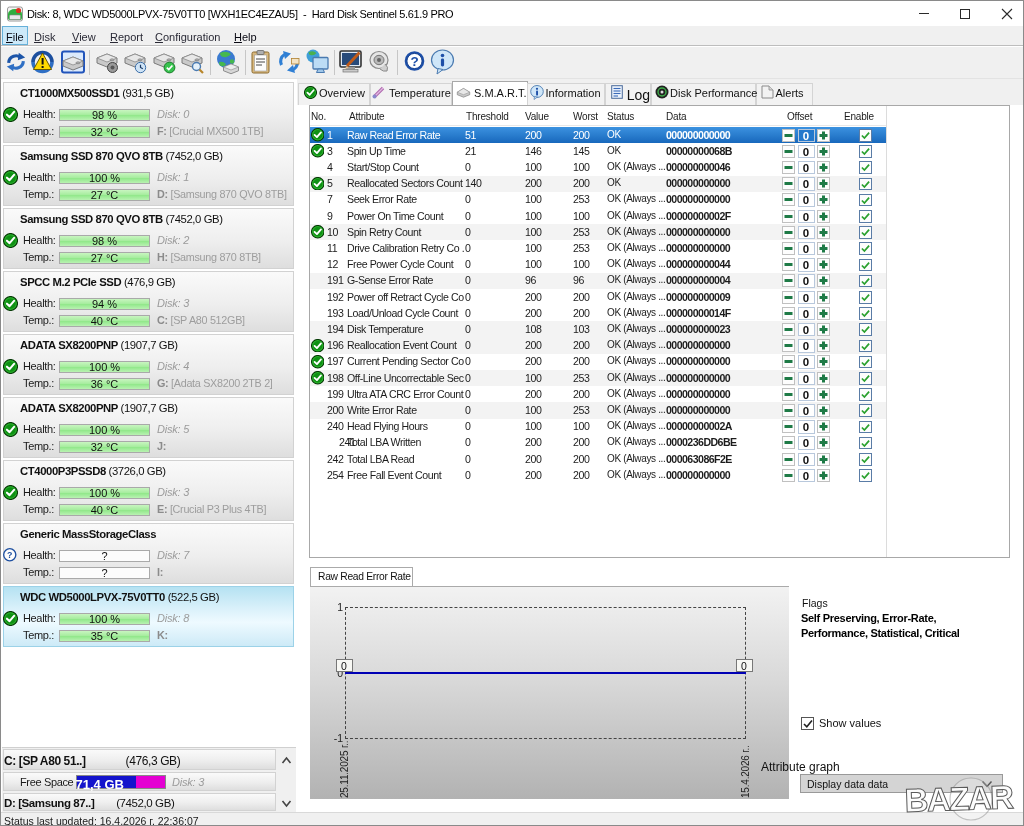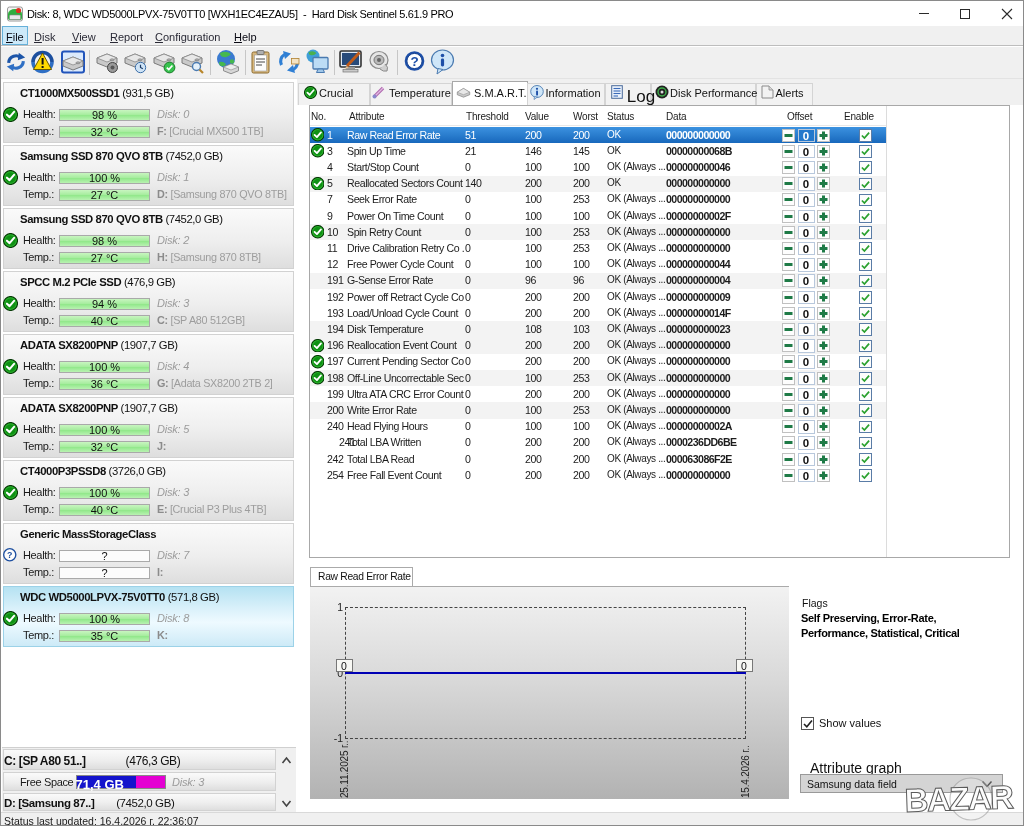--- a/index.html
+++ b/index.html
@@ -267,21 +267,21 @@
     <circle cx="8" cy="8" r="7.2" fill="#fdfdfd" stroke="#1d4fa0" stroke-width="1.6"></circle>
     <text x="8" y="12" font-size="10.5" font-weight="bold" fill="#1d4fa0" text-anchor="middle" font-family="Liberation Sans">?</text>
   </svg>
 <div class="a lbl" style="left:22px;top:548px">Health:</div>
 <div class="a bar q" style="left:58px;top:549px;width:91px;height:12px;line-height:11px">?</div>
 <div class="a disklab" style="left:156px;top:548px">Disk: 7</div>
 <div class="a lbl" style="left:22px;top:565px">Temp.:</div>
 <div class="a bar q" style="left:58px;top:566px;width:91px;height:12px;line-height:11px">?</div>
 <div class="a drv" style="left:156px;top:565px"><b>I:</b></div>
 <div class="a ent sel" style="left:2px;top:585px;width:291px;height:61px"></div>
-<div class="a etitle" style="left:19px;top:590px">WDC WD5000LPVX-75V0TT0 <span>(571,8 GB)</span></div>
+<div class="a etitle" style="left:19px;top:590px">WDC WD5000LPVX-75V0TT0 <span>(522,5 GB)</span></div>
 <svg class="a" style="left:2px;top:610px" width="15" height="15" viewBox="0 0 16 16">
     <circle cx="8" cy="8" r="7.3" fill="#0f9014" stroke="#053a05" stroke-width="1.5"></circle>
     <circle cx="8" cy="8" r="6.2" fill="none" stroke="#36c536" stroke-width="1.2" opacity="0.7"></circle>
     <path d="M4.2 8.2 L7 10.8 L11.8 5.2" fill="none" stroke="#fff" stroke-width="2.2" stroke-linecap="round" stroke-linejoin="round"></path>
   </svg>
 <div class="a lbl" style="left:22px;top:611px">Health:</div>
 <div class="a bar" style="left:58px;top:612px;width:91px;height:12px;line-height:11px">100 %</div>
 <div class="a disklab" style="left:156px;top:611px">Disk: 8</div>
 <div class="a lbl" style="left:22px;top:628px">Temp.:</div>
 <div class="a bar" style="left:58px;top:629px;width:91px;height:12px;line-height:11px">35 °C</div>
@@ -342,25 +342,25 @@
   </svg>
 <svg class="a" style="left:654px;top:84px" width="14" height="14" viewBox="0 0 14 14">
     <circle cx="7" cy="7" r="6.5" fill="#222"></circle>
     <circle cx="7" cy="7" r="4" fill="none" stroke="#3fae4a" stroke-width="1.4"></circle>
     <circle cx="7" cy="7" r="1.5" fill="#ddd"></circle>
   </svg>
 <svg class="a" style="left:760px;top:84px" width="13" height="14" viewBox="0 0 13 14">
     <path d="M1 1 L8 1 L12 5 L12 13 L1 13 Z" fill="#f2f2f2" stroke="#8a8a8a" stroke-width="1"></path>
     <path d="M8 1 L8 5 L12 5" fill="#d9d9d9" stroke="#8a8a8a" stroke-width="0.8"></path>
   </svg>
-<div class="a" style="left:318px;top:86px;font-size:11px;color:#111">Crucial</div>
+<div class="a" style="left:318px;top:86px;font-size:11px;color:#111">Overview</div>
 <div class="a" style="left:388px;top:86px;font-size:11px;color:#111">Temperature</div>
 <div class="a" style="left:473px;top:86px;font-size:11px;color:#111">S.M.A.R.T.</div>
 <div class="a" style="left:544.5px;top:86px;font-size:11px;color:#111">Information</div>
-<div class="a" style="left:625.8px;top:86px;font-size:17px;color:#111">Log</div>
+<div class="a" style="left:625.8px;top:86px;font-size:14px;color:#111">Log</div>
 <div class="a" style="left:669px;top:86px;font-size:11px;color:#111">Disk Performance</div>
 <div class="a" style="left:774.5px;top:86px;font-size:11px;color:#111">Alerts</div>
 <div class="a" style="left:308px;top:104px;width:701px;height:453px;background:#fff;border:1px solid #a8a8a8"></div>
 <div class="a" style="left:885px;top:105px;width:1px;height:451px;background:#dcdcdc"></div>
 <div class="a th" style="left:310px;top:110px">No.</div>
 <div class="a th" style="left:348px;top:110px">Attribute</div>
 <div class="a th" style="left:465px;top:110px">Threshold</div>
 <div class="a th" style="left:524px;top:110px">Value</div>
 <div class="a th" style="left:572px;top:110px">Worst</div>
 <div class="a th" style="left:606px;top:110px">Status</div>
@@ -865,23 +865,23 @@
 <div class="a" style="left:338px;top:797px;font-size:10px;color:#222;transform-origin:0 0;transform:rotate(-90deg);white-space:nowrap;letter-spacing:-0.2px">25.11.2025 г..</div>
 <div class="a" style="left:738.5px;top:797px;font-size:10px;color:#222;transform-origin:0 0;transform:rotate(-90deg);white-space:nowrap;letter-spacing:-0.2px">15.4.2026 г..</div>
 <div class="a" style="left:801px;top:596px;font-size:10.5px;color:#111">Flags</div>
 <div class="a" style="left:800px;top:611px;font-size:11px;font-weight:bold;letter-spacing:-0.3px;color:#000">Self Preserving, Error-Rate,</div>
 <div class="a" style="left:800px;top:625.5px;font-size:11px;font-weight:bold;letter-spacing:-0.3px;color:#000">Performance, Statistical, Critical</div>
 <div class="a" style="left:800px;top:716px;width:13px;height:13px;border:1px solid #555;background:#fff"></div>
 <svg class="a" style="left:802px;top:718px" width="10" height="10" viewBox="0 0 10 10">
     <path d="M1 5 L3.8 7.8 L9 1.5" fill="none" stroke="#222" stroke-width="1.6"></path>
   </svg>
 <div class="a" style="left:818px;top:716px;font-size:11px;color:#111">Show values</div>
-<div class="a" style="left:809px;top:759px;font-size:14px;color:#111">Attribute graph</div>
+<div class="a" style="left:760px;top:759px;font-size:12px;color:#111">Attribute graph</div>
 <div class="a" style="left:799px;top:773px;width:203px;height:19px;background:#d4d4d4;border:1px solid #999"></div>
-<div class="a" style="left:806px;top:777px;font-size:10.5px;color:#111">Samsung data field</div>
+<div class="a" style="left:806px;top:777px;font-size:10.5px;color:#111">Display data data</div>
 <svg class="a" style="left:980px;top:779px" width="12" height="8" viewBox="0 0 12 8">
     <path d="M1.5 1.5 L6 6.5 L10.5 1.5" fill="none" stroke="#555" stroke-width="1.4"></path>
   </svg>
 <div class="a" style="left:0;top:811px;width:1022px;height:13px;background:#f0f0f0;border-top:1px solid #d9d9d9"></div>
 <div class="a" style="left:3px;top:813.5px;font-size:10.5px;color:#1a1a1a">Status last updated: 16.4.2026 г. 22:36:07</div>
 <svg class="a" style="left:898px;top:772px" width="126" height="52" viewBox="0 0 126 52">
 <circle cx="72" cy="26" r="21" fill="rgba(255,255,255,0.2)" stroke="rgba(130,130,130,0.45)" stroke-width="1.2"></circle>
 <text x="6" y="39" font-family="Liberation Sans" font-weight="bold" font-size="33" fill="rgba(252,252,252,0.95)" stroke="#5a5a5a" stroke-width="1" letter-spacing="-1.5" transform="rotate(-2 6 39)">BAZAR</text>
 </svg>
 </body></html>

